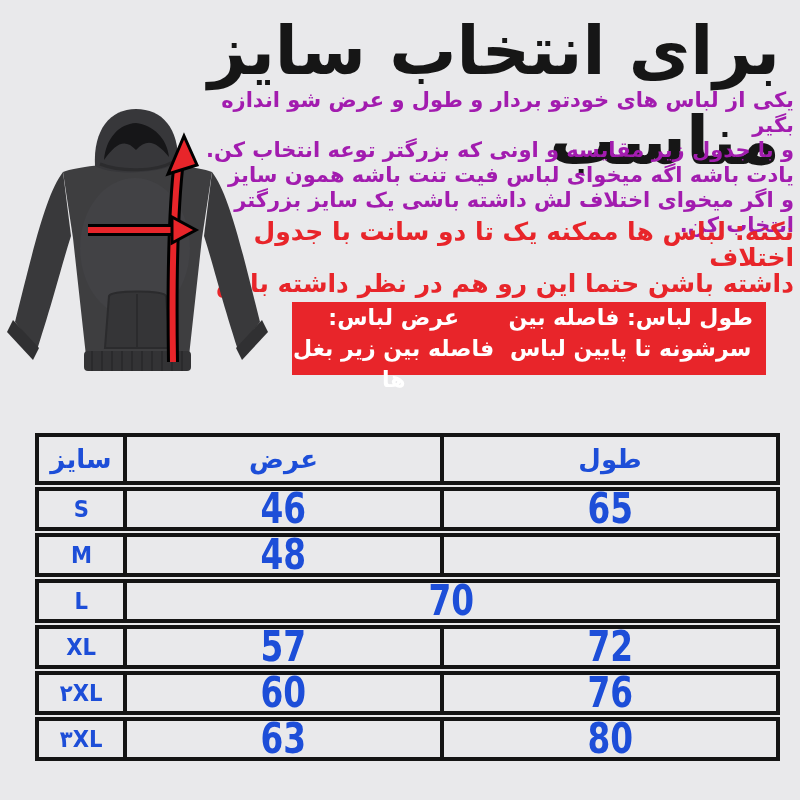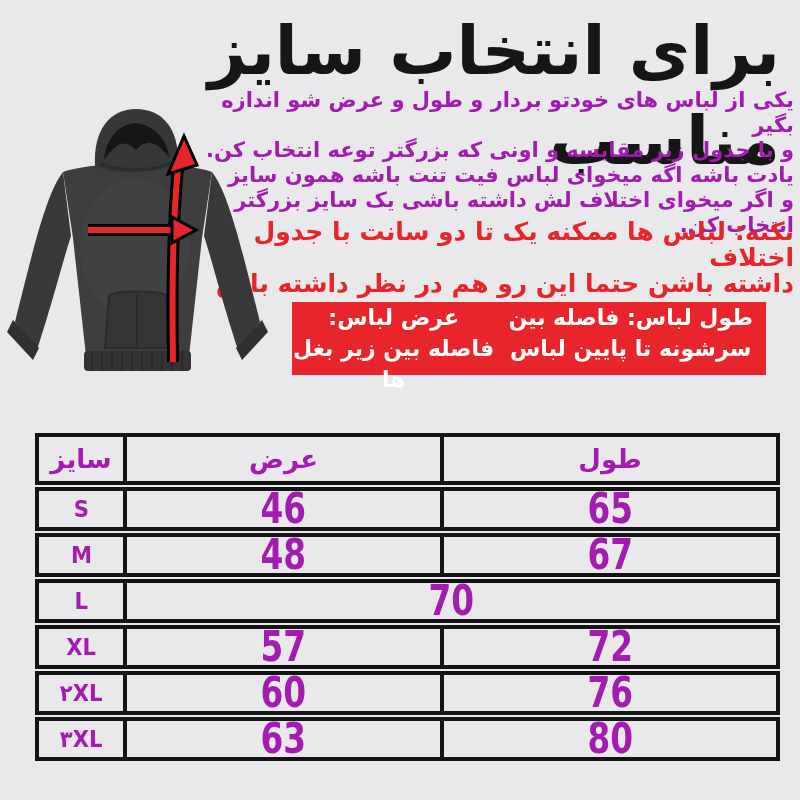--- a/index.html
+++ b/index.html
@@ -48,21 +48,21 @@
   .trow{
     display:flex;align-items:stretch;
     height:36px;
     border:4px solid #141414;
     margin-bottom:2px;
     background:transparent;
   }
   .trow.header{height:44px;}
   .cell{
     display:flex;align-items:center;justify-content:center;
-    color:#a21caf;font-weight:bold;overflow:visible;
+    color:#1d4ed8;font-weight:bold;overflow:visible;
   }
   .c0{width:84px;border-right:4px solid #141414;}
   .c1{width:313px;border-right:4px solid #141414;}
   .c2{flex:1;}
   .hcell{font-size:26px;}
   .lbl{display:inline-block;transform:scaleX(0.92);font-size:23px;letter-spacing:0px;}
   .num{display:inline-block;transform:scaleX(0.78);font-size:42px;line-height:1;}
 </style>
 </head>
 <body>
@@ -146,23 +146,20 @@
         </div>
     </div>
 
     <div class="trow">
       <div class="cell c0">
           <span class="lbl">M</span>
         </div>
       <div class="cell c1">
           <span class="num">48</span>
         </div>
-      <div class="cell c2">
-          <span class="num">67</span>
-        </div>
     </div>
 
     <div class="trow">
       <div class="cell c0">
           <span class="lbl">L</span>
         </div>
       <div class="cell c2">
           <span class="num">70</span>
         </div>
     </div>

